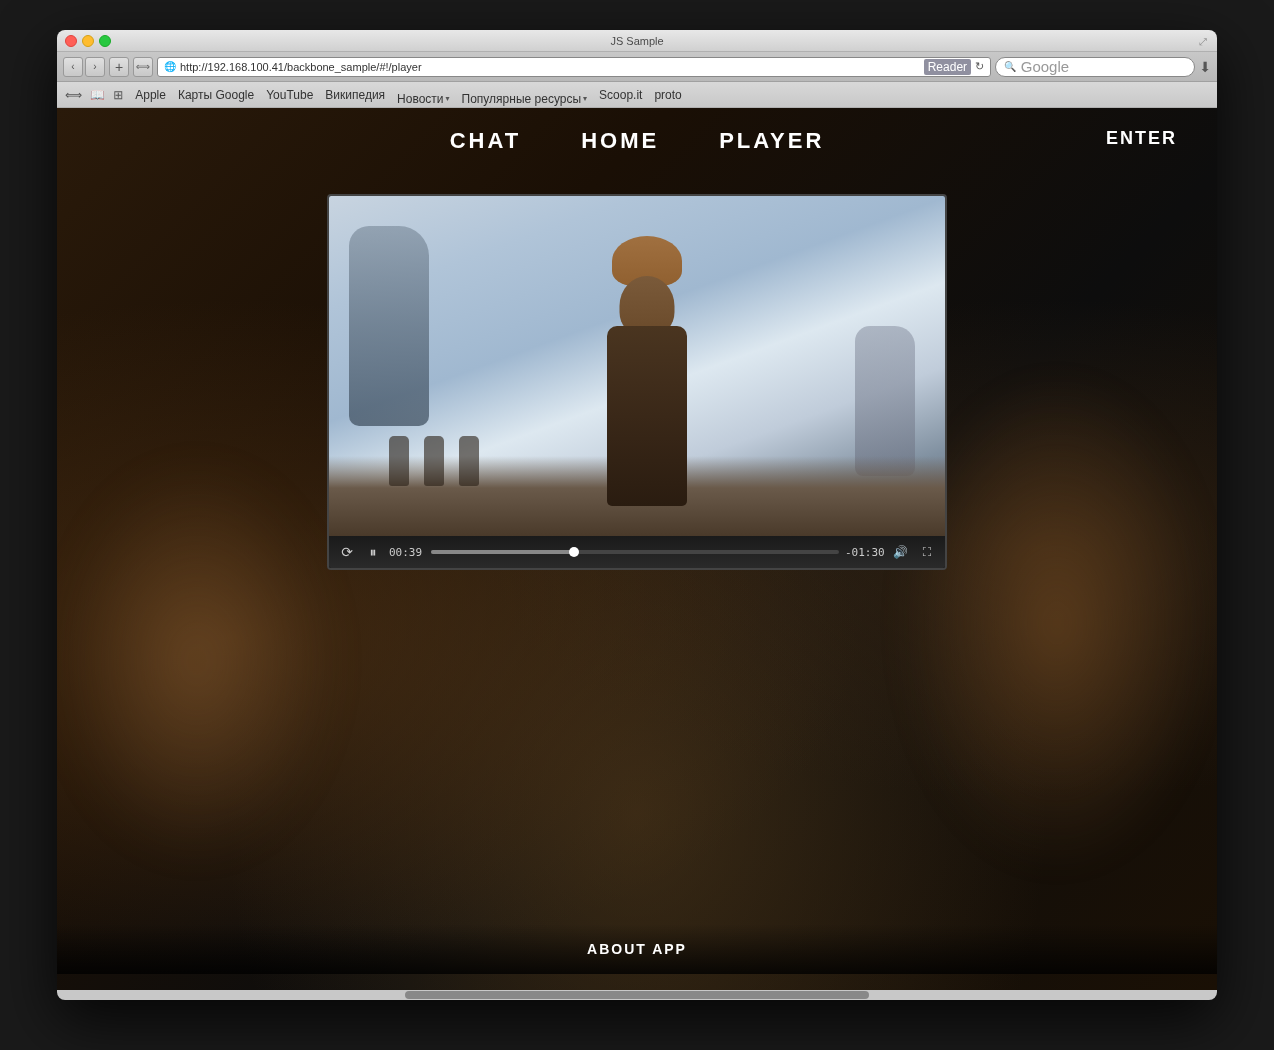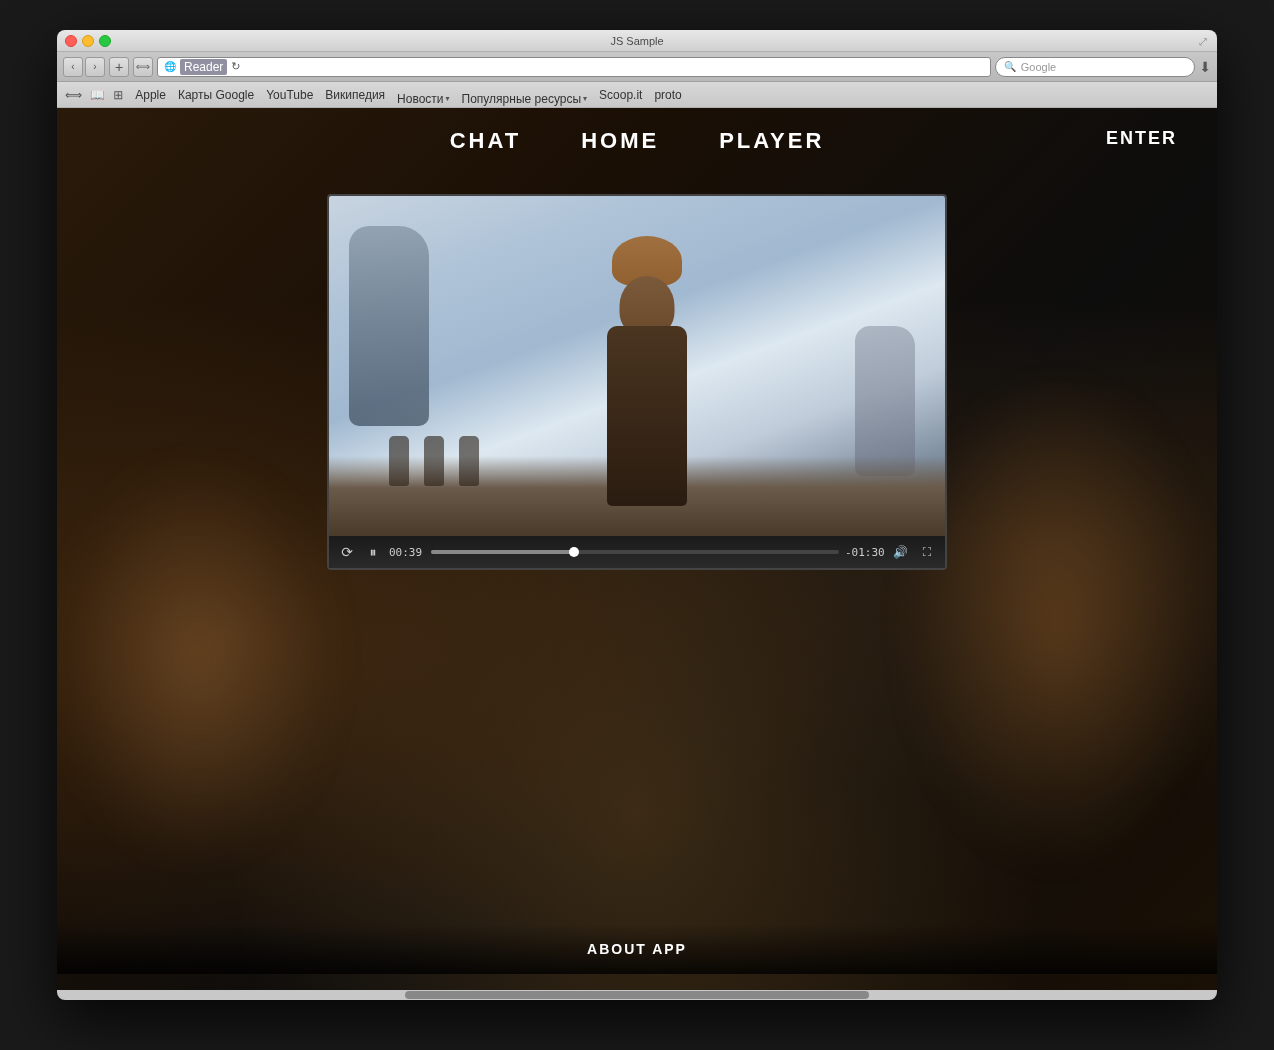--- a/index.html
+++ b/index.html
@@ -161,21 +161,21 @@
       border-radius: 10px;
       display: flex;
       align-items: center;
       padding: 0 8px;
       gap: 4px;
     }
 
     .search-icon { font-size: 10px; color: #888; }
 
     .search-text {
-      font-size: 11px;
+      font-size: 15px;
       color: #999;
       text-align: center;
     }
 
     .download-icon {
       font-size: 14px;
       color: #555;
     }
 
     
@@ -544,20 +544,21 @@
     <div class="nav-buttons">
       <div class="nav-btn">‹</div>
       <div class="nav-btn">›</div>
     </div>
     <div class="add-btn">+</div>
 
     <div class="nav-btn">⟺</div>
 
     <div class="url-bar-container">
       <span class="url-globe">🌐</span>
+      <span class="url-text">http://192.168.100.41/backbone_sample/#!/player</span>
       <span class="reader-badge">Reader</span>
       <span class="refresh-btn">↻</span>
     </div>
 
     <div class="search-bar">
       <span class="search-icon">🔍</span>
       <span class="search-text">Google</span>
     </div>
 
     <span class="download-icon">⬇</span>

